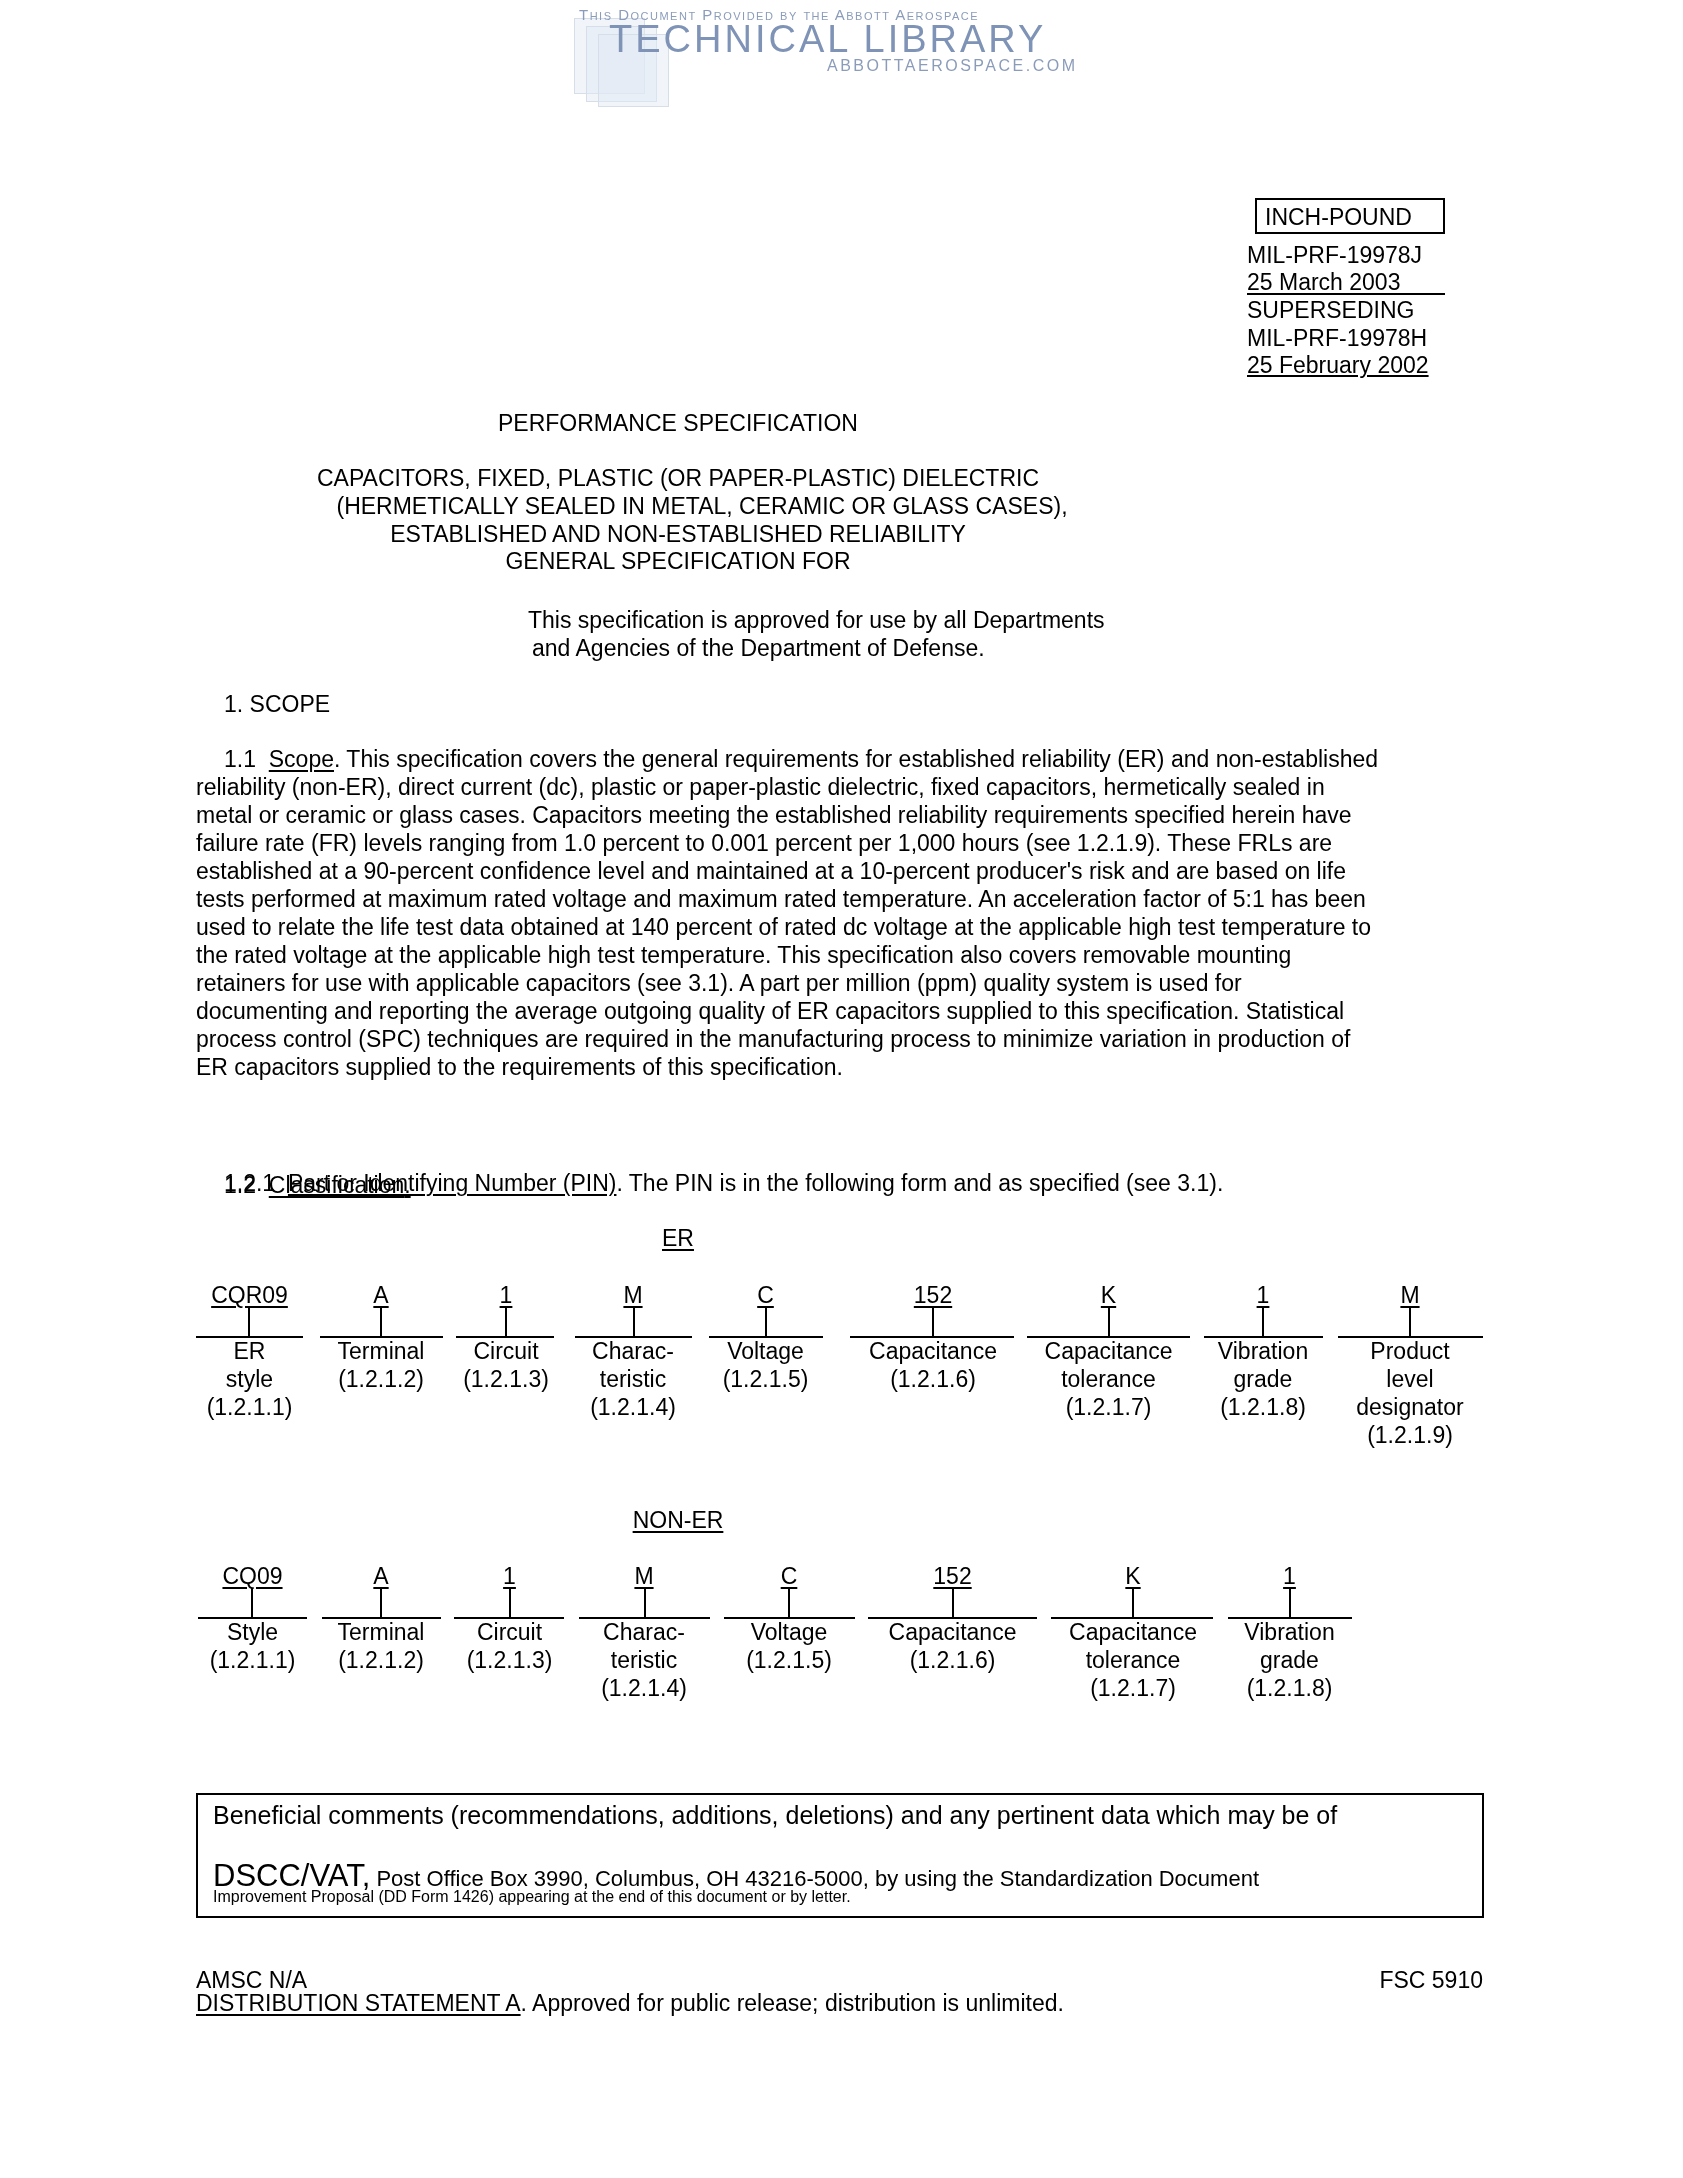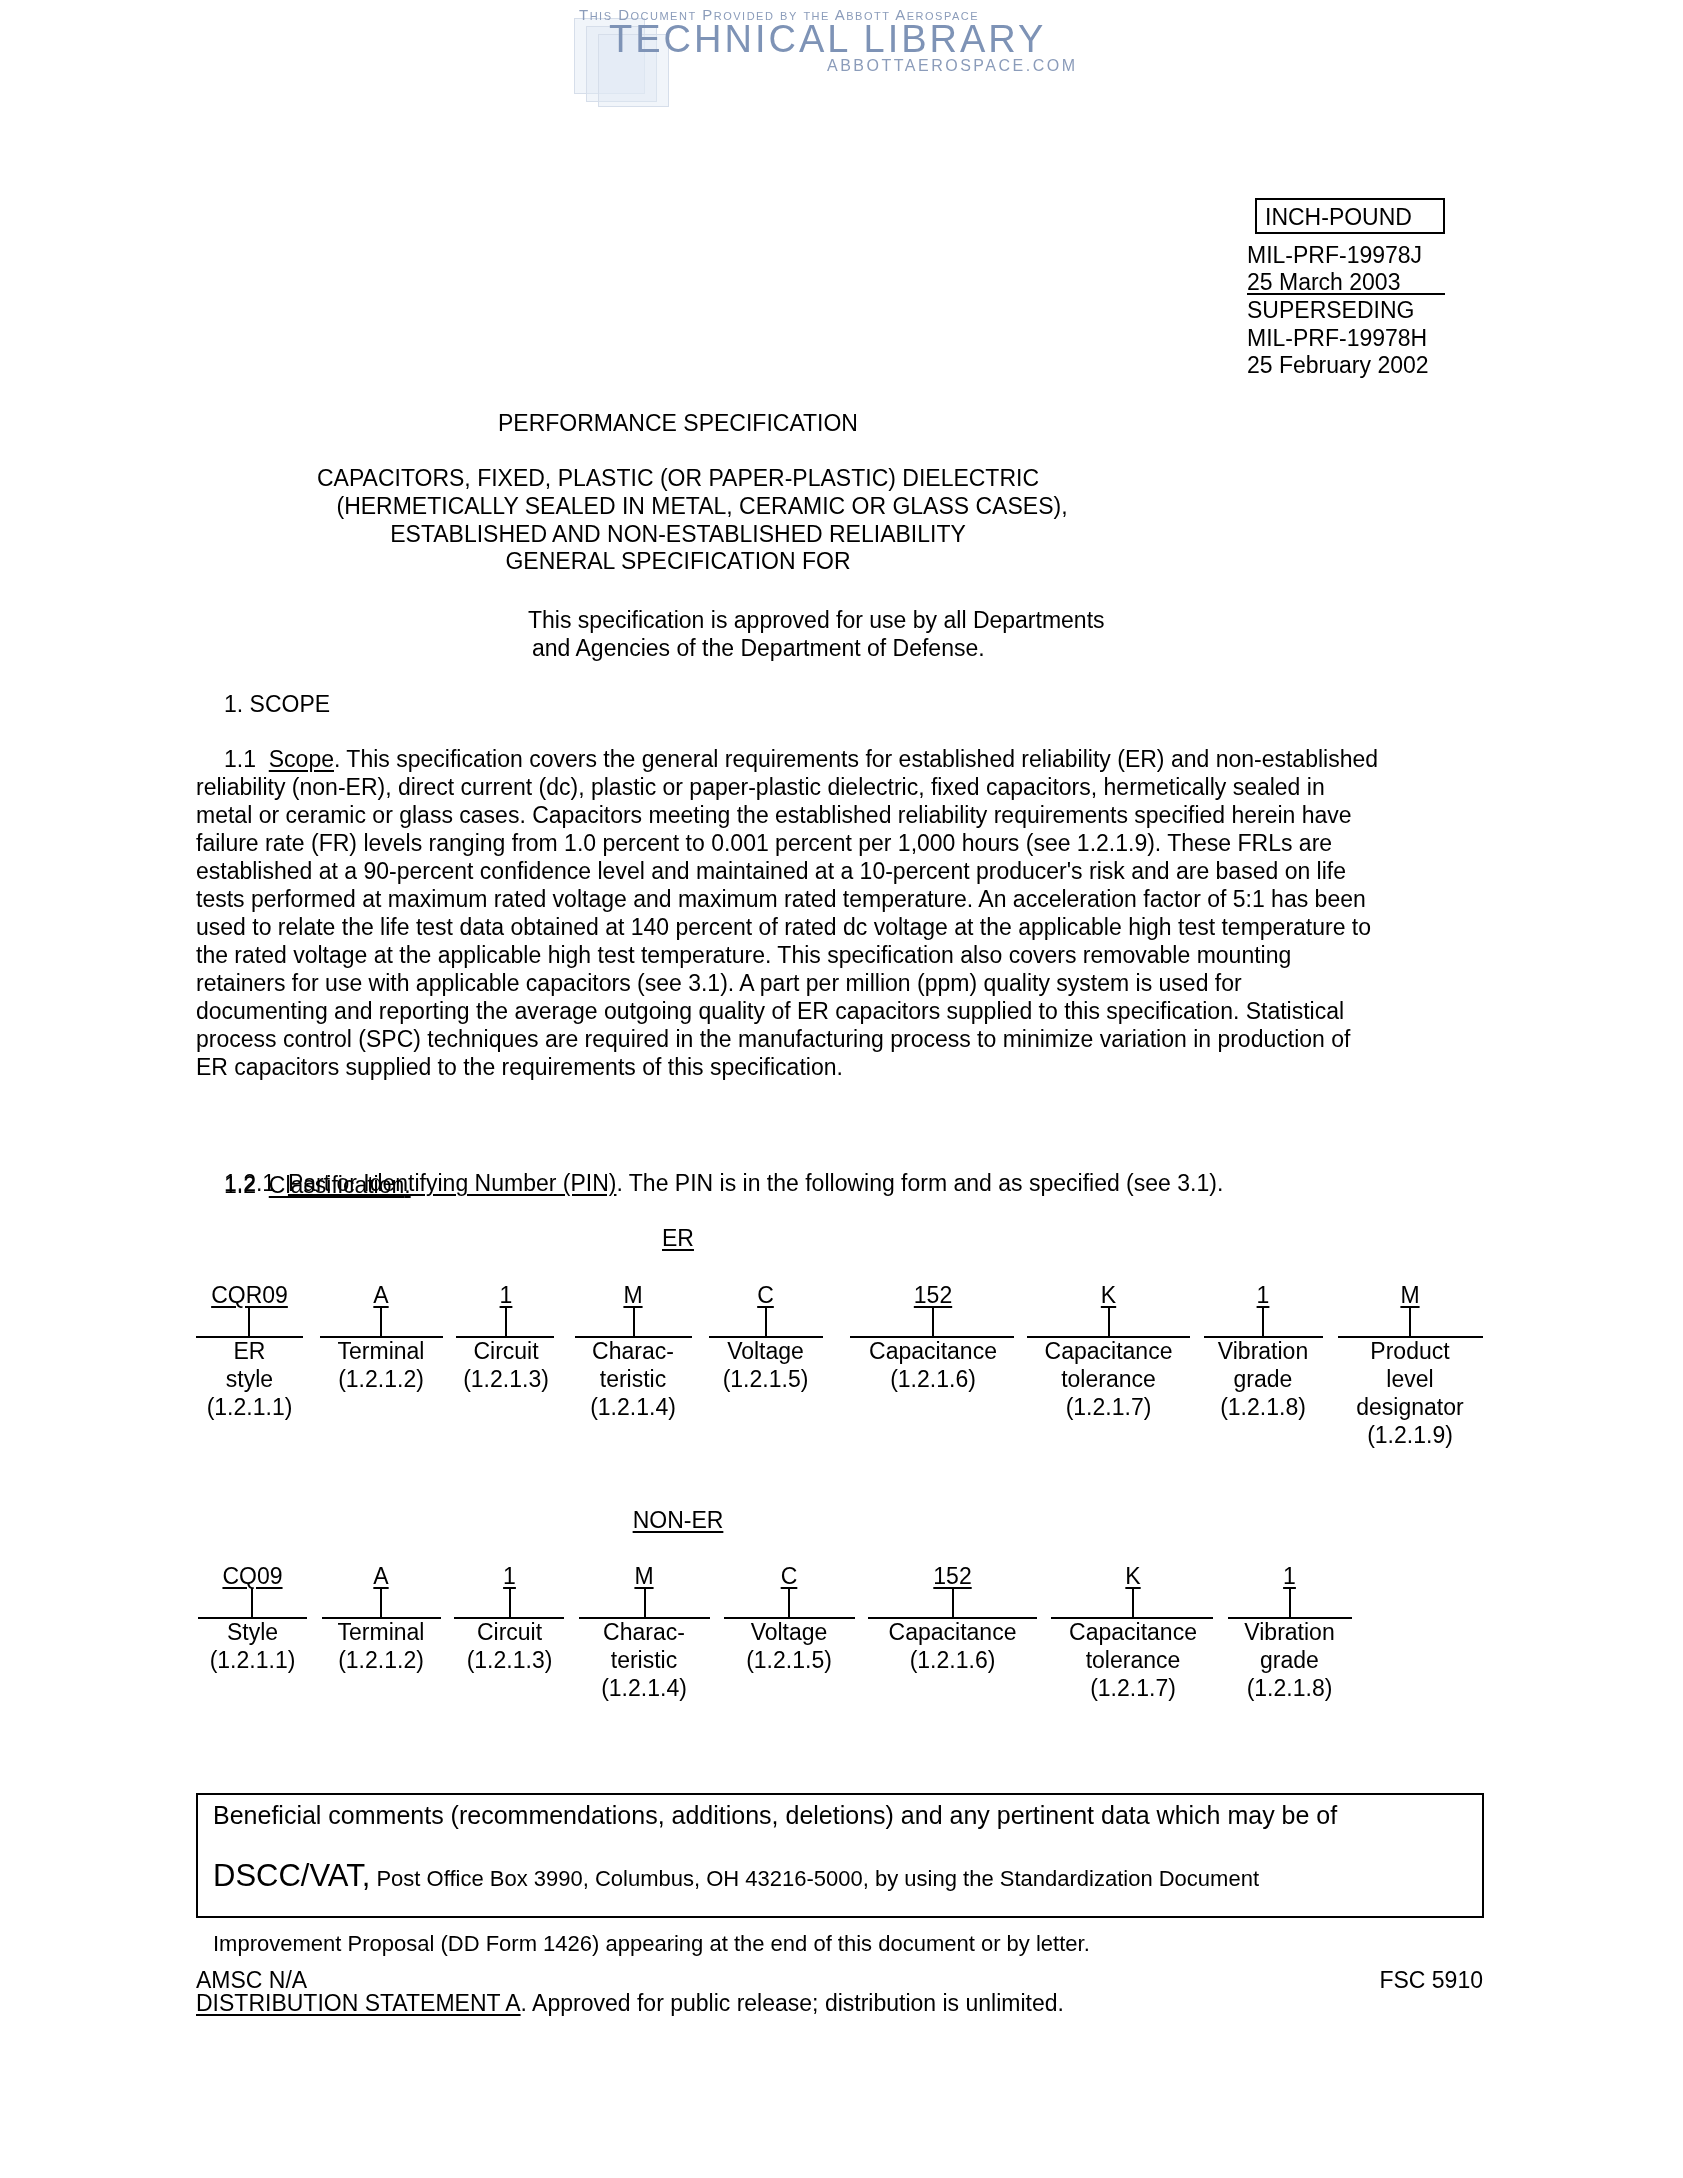--- a/index.html
+++ b/index.html
@@ -26,21 +26,21 @@
   .seg { position: absolute; height: 2px; background: #000; }
   .stem { position: absolute; width: 2px; background: #000; }
   .code { position: absolute; text-align: center; font-size: 23px; line-height: 26px; }
   .code span { text-decoration: underline; text-underline-offset: 3px; text-decoration-thickness: 2px; }
   .lbl { position: absolute; text-align: center; font-size: 23px; line-height: 28px; }
   .lbl span { display: block; }
 
   .comment-box { left: 196px; top: 1793px; width: 1288px; height: 125px; border: 2px solid #000; box-sizing: border-box; }
   .comment-box .cl { position: absolute; left: 15px; white-space: nowrap; }
   .cl.big { font-size: 25px; text-align: right; }
-  .cl.small { font-size: 22px; margin-top: 43px; }
+  .cl.small { font-size: 16px; }
 </style>
 </head>
 <body>
 
 <div class="wm-pages">
   <div class="wm-page" style="left:0;top:0;width:69px;height:74px;"></div>
   <div class="wm-page" style="left:12px;top:8px;width:69px;height:74px;"></div>
   <div class="wm-page" style="left:24px;top:16px;width:69px;height:71px;"></div>
 </div>
 <div class="abs wm-line1">This Document Provided by the Abbott Aerospace</div>
@@ -50,21 +50,21 @@
 <div class="abs ip-box t">
   <span>INCH-POUND</span>
 </div>
 <div class="abs t" style="left:1247px;top:241px;">MIL-PRF-19978J</div>
 <div class="abs t" style="left:1247px;top:268px;">
   <span>25 March 2003</span>
 </div>
 <div class="abs" style="left:1247px;top:293px;width:198px;height:2px;background:#000;"></div>
 <div class="abs t" style="left:1247px;top:296px;">SUPERSEDING</div>
 <div class="abs t" style="left:1247px;top:324px;">MIL-PRF-19978H</div>
-<div class="abs t" style="left:1247px;top:351px;">25 February 2002</div>
+<div class="abs t" style="left:1247px;top:351px;text-decoration:underline;">25 February 2002</div>
 
 <div class="abs t center" style="top:409px;">PERFORMANCE SPECIFICATION</div>
 <div class="abs t center" style="top:464px;">CAPACITORS, FIXED, PLASTIC (OR PAPER-PLASTIC) DIELECTRIC</div>
 <div class="abs t center" style="top:492px;padding-left:24px;">(HERMETICALLY SEALED IN METAL, CERAMIC OR GLASS CASES),</div>
 <div class="abs t center" style="top:520px;">ESTABLISHED AND NON-ESTABLISHED RELIABILITY</div>
 <div class="abs t center" style="top:547px;">GENERAL SPECIFICATION FOR</div>
 <div class="abs t" style="left:528px;top:606px;">This specification is approved for use by all Departments</div>
 <div class="abs t" style="left:532px;top:634px;">and Agencies of the Department of Defense.</div>
 
 <div class="abs t" style="left:224px;top:690px;">1.  SCOPE</div>

